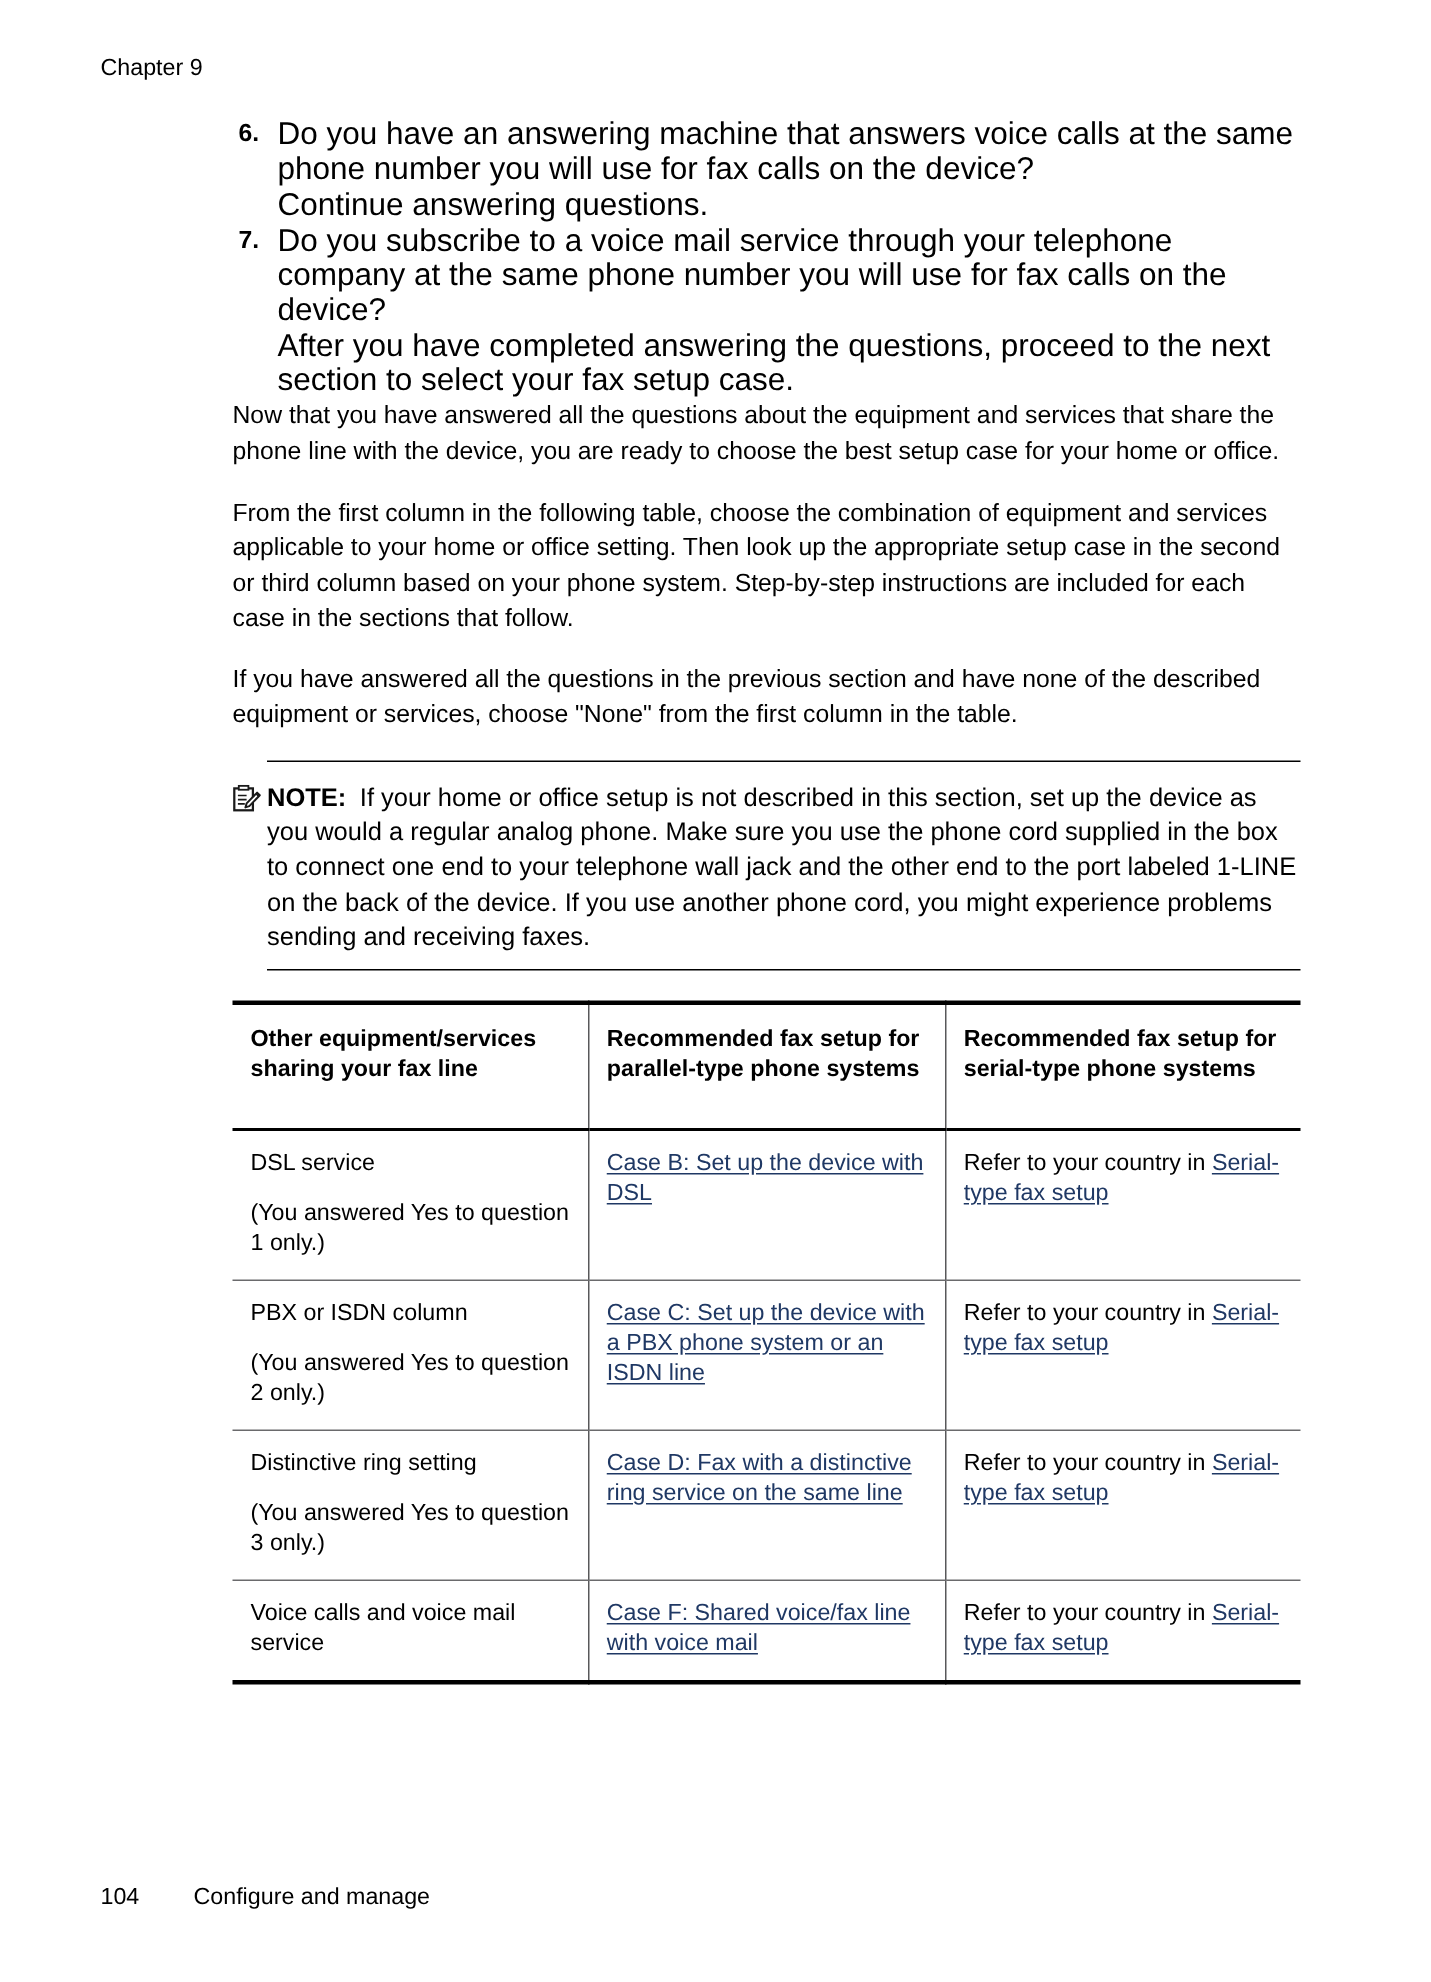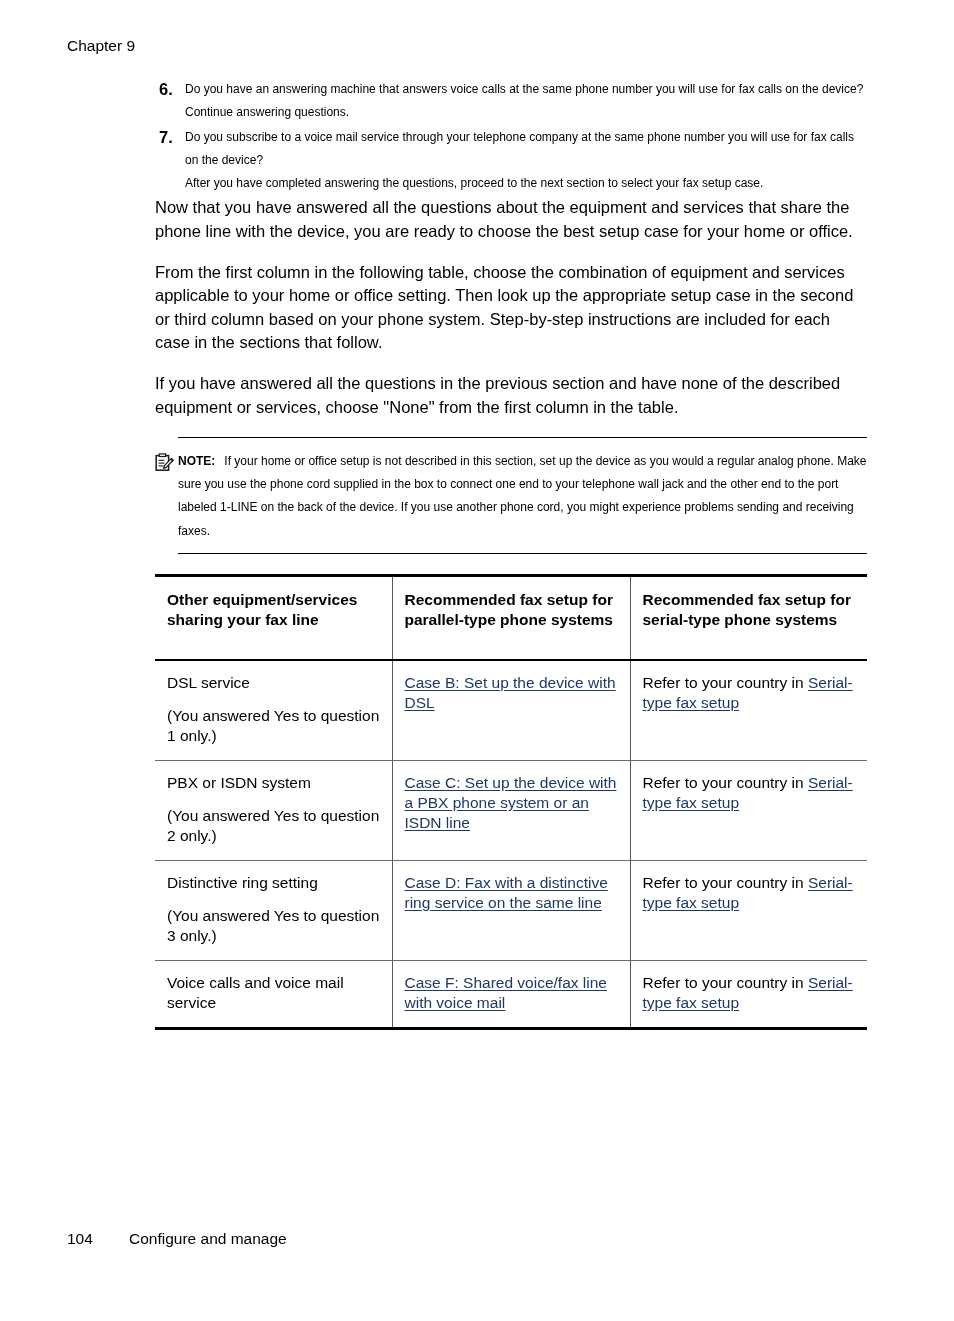--- a/index.html
+++ b/index.html
@@ -55,21 +55,21 @@
     flex: 0 0 30px;
     font-weight: bold;
     font-size: 16.5px;
     line-height: 23.3px;
     text-align: left;
     padding-left: 4px;
     box-sizing: border-box;
   }
   .qbody {
     flex: 1 1 auto;
-    font-size: 12px;
+    font-size: 21px;
     line-height: 23.3px;
   }
   .qbody p {
     margin: 0;
   }
 
   
   .sec-heading {
     font-size: 16.5px;
     font-weight: bold;
@@ -105,21 +105,21 @@
     display: flex;
     align-items: flex-start;
     padding: 13px 0 11px 0;
   }
   .note-icon {
     flex: 0 0 23px;
     padding-top: 3px;
   }
   .note-text {
     flex: 1 1 auto;
-    font-size: 12px;
+    font-size: 17px;
     line-height: 23.3px;
   }
   .note-label {
     font-weight: bold;
   }
   .note-gap { display: inline-block; width: 9px; }
 
   
   .fax-table-wrap {
     margin-top: 20px;
@@ -165,21 +165,21 @@
   a.doclink {
     color: #1f3864;
     text-decoration: underline;
     text-underline-offset: 2px;
   }
 
   
   .footer {
     position: absolute;
     left: 67px;
-    top: 1229px;
+    top: 1255px;
     font-size: 15.5px;
     line-height: 19px;
     display: flex;
   }
   .footer .pagenum { width: 62px; }
   .footer .foottext {}
 </style>
 </head>
 <body>
 
@@ -254,21 +254,21 @@
             </td>
             <td>
               <a class="doclink" href="#">Case B: Set up the device with DSL</a>
             </td>
             <td>
               <span>Refer to your country in </span><a class="doclink" href="#">Serial-type fax setup</a>
             </td>
           </tr>
           <tr>
             <td>
-              <p class="cell-line">PBX or ISDN system</p>
+              <p class="cell-line">PBX or ISDN column</p>
               <p class="cell-sub">(You answered Yes to question 2 only.)</p>
             </td>
             <td>
               <a class="doclink" href="#">Case C: Set up the device with a PBX phone system or an ISDN line</a>
             </td>
             <td>
               <span>Refer to your country in </span><a class="doclink" href="#">Serial-type fax setup</a>
             </td>
           </tr>
           <tr>

